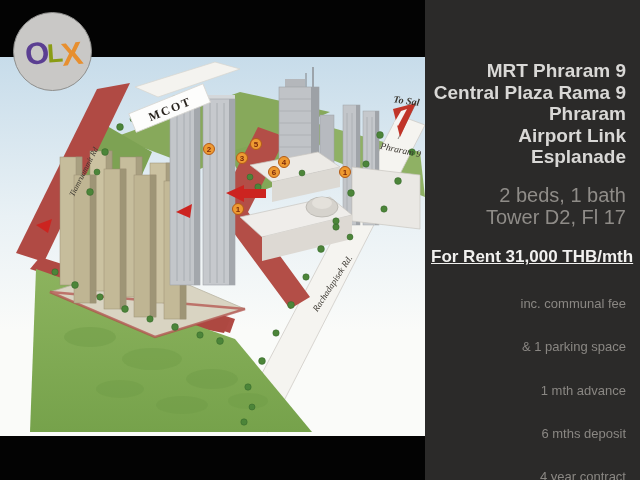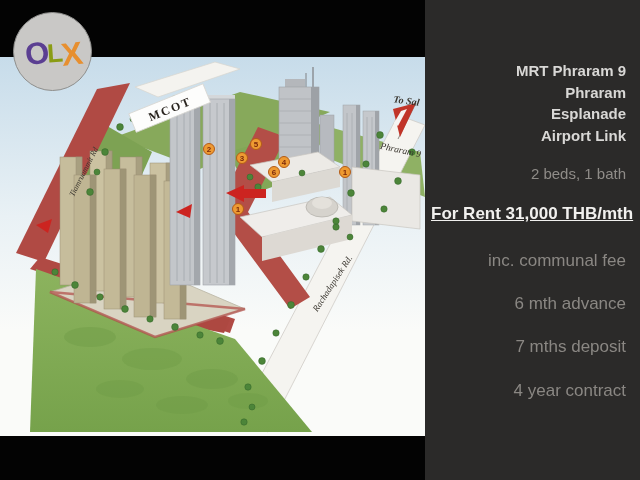--- a/index.html
+++ b/index.html
@@ -15,27 +15,27 @@
         background:#c9c8c6;border:1px solid #8e8e8c;display:flex;align-items:center;
         justify-content:center;z-index:5;letter-spacing:-2px;}
   .logo span{font-weight:bold;line-height:1;display:inline-block;}
   .logo .lo{color:#5b3f92;font-size:31px;transform:rotate(-8deg) translateY(2px);}
   .logo .ll{color:#8a9c14;font-size:26px;transform:rotate(-4deg) translateY(1px);}
   .logo .lx{color:#e78f2f;font-size:32px;transform:rotate(-7deg) translateY(2px);}
 
   
   .panel{position:absolute;left:425px;top:0;width:215px;height:480px;background:#2b2a29;
          box-sizing:border-box;padding:60px 14px 0 6px;text-align:right;}
-  .landmarks div{font-size:15px;font-weight:bold;line-height:21.6px;color:#d9d8d6;}
+  .landmarks div{font-size:19px;font-weight:bold;line-height:21.6px;color:#d9d8d6;}
   .unit{margin-top:17px;}
-  .unit div{font-size:15px;line-height:21.6px;color:#8f8c88;text-align:right;}
+  .unit div{font-size:20px;line-height:21.6px;color:#8f8c88;text-align:right;}
   .price{margin-top:18px;font-size:17px;font-weight:bold;line-height:22px;color:#f1f0ee;
          white-space:nowrap;text-decoration:underline;}
   .terms{margin-top:1px;}
-  .terms div{font-size:17px;line-height:15.2px;color:#8a8783;white-space:nowrap;margin-top:28px;}
+  .terms div{font-size:13px;line-height:15.2px;color:#8a8783;white-space:nowrap;margin-top:28px;}
 
   
   .rdlabel{font-family:"Liberation Serif",serif;font-style:italic;fill:#3a362f;}
   .mcot{font-family:"Liberation Serif",serif;font-weight:bold;fill:#2a2520;letter-spacing:2px;}
   .mknum{font-family:"Liberation Sans",sans-serif;font-weight:bold;fill:#7c2a0c;}
 </style>
 </head>
 <body>
 
 <div class="stage">
@@ -246,29 +246,32 @@
 
   <div class="logo">
     <span class="lo">O</span>
     <span class="ll">L</span>
     <span class="lx">X</span>
   </div>
 
   <div class="panel">
     <div class="landmarks">
       <div>MRT Phraram 9</div>
+      <div>Central Plaza Rama 9</div>
       <div>Phraram</div>
+      <div>Airport Link</div>
       <div>Esplanade</div>
-      <div>Airport Link</div>
     </div>
     <div class="unit">
       <div>2 beds, 1 bath</div>
+      <div>Tower D2, Fl 17</div>
     </div>
     <div class="price">For Rent 31,000 THB/mth</div>
     <div class="terms">
       <div>inc. communal fee</div>
-      <div>6 mth advance</div>
-      <div>7 mths deposit</div>
+      <div>&amp; 1 parking space</div>
+      <div>1 mth advance</div>
+      <div>6 mths deposit</div>
       <div>4 year contract</div>
     </div>
   </div>
 
 </div>
 
 </body></html>

